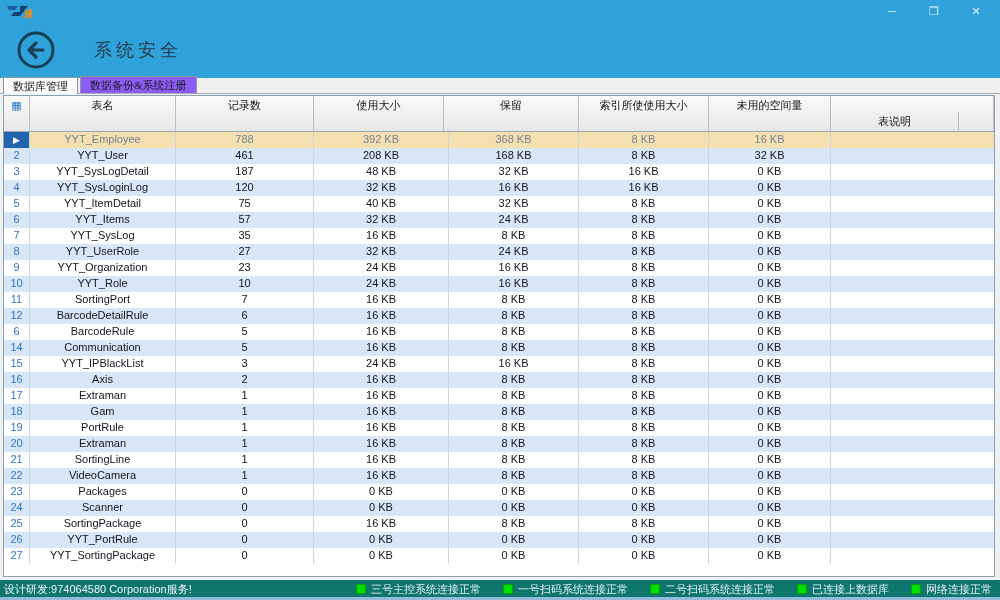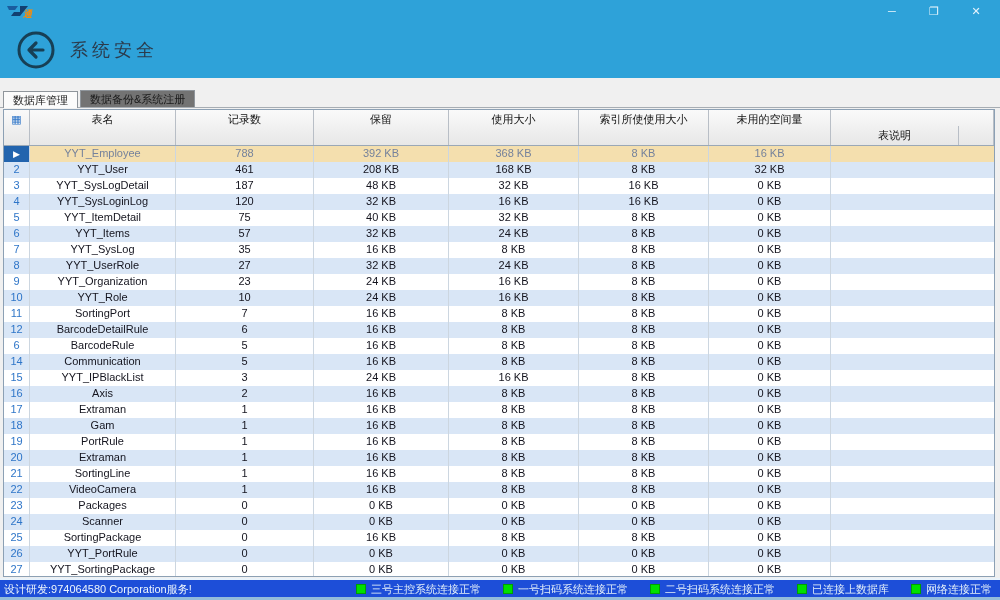--- a/index.html
+++ b/index.html
@@ -8,29 +8,29 @@
   .window { width:1000px; height:600px; display:flex; flex-direction:column; background:#f0f0f0; }
 
   
   .titlebar { height:22px; background:#2ea2d9; display:flex; align-items:center; padding:0 6px; flex:0 0 auto; }
   .logo { display:flex; align-items:center; margin-right:6px; }
   .win-title { color:#ffffff; font-size:12px; font-weight:bold; letter-spacing:1px; }
   .win-controls { margin-left:auto; display:flex; gap:26px; padding-right:10px; }
   .win-controls span { color:#e7f4fc; font-size:11px; width:16px; text-align:center; cursor:pointer; line-height:20px; }
 
   
-  .banner { height:56px; background:#2ea2d9; display:flex; align-items:center; padding-left:16px; flex:0 0 auto; }
+  .banner { height:56px; background:#2ea2d9; display:flex; align-items:center; padding-left:16px; flex:0 0 auto;gap:24px; }
   .back-btn { width:40px; height:40px; background:transparent; border:none; cursor:pointer; padding:0; }
   .page-title { margin-left:14px; font-family:"DejaVu Serif","Liberation Serif",serif; font-size:18px; color:#2b3b4c; letter-spacing:4px; }
 
   
-  .tabbar { height:30px; background:#f0f0f0; display:flex; align-items:flex-end; padding-left:3px; border-bottom:1px solid #a7adb3; flex:0 0 auto; }
+  .tabbar { height:16px; background:#f0f0f0; display:flex; align-items:flex-end; padding-left:3px; border-bottom:1px solid #a7adb3; flex:0 0 auto; }
   .tab { font-size:11px; padding:2px 9px 2px 9px; border:1px solid #8f959b; border-bottom:none; margin-right:2px; cursor:pointer; color:#1a1a1a; height:17px; line-height:13px; }
   .tab.active { background:#fbfbfb; position:relative; top:1px; }
-  .tab.inactive { background:#737373; }
+  .tab.inactive { background:#8b5cf6;font-family:Liberation Serif, serif; }
 
   
   .content { flex:1 1 auto; padding:1px 3px 1px 3px; background:#f0f0f0; overflow:hidden; }
   .dtable { width:992px; height:100%; background:#ffffff; border:1px solid #8ca0b4; display:flex; flex-direction:column; overflow:hidden; }
   .thead { display:flex; flex:0 0 20px; background:linear-gradient(#fafafa,#e7e7e7); border-bottom:1px solid #9aa8b6; }
   .thead .cell { line-height:19px; font-size:11px; color:#111; border-right:1px solid #b8bec6; }
   .tbody { flex:1 1 auto; }
   .trow { display:flex; height:16px; cursor:default; }
   .trow.alt { background:#d9e6f6; }
   .trow.selected { background:#f4dfae; }
@@ -38,21 +38,21 @@
   .trow.selected .rownum { background:#2264ae; color:#ffffff; }
   .cell { font-size:11px; line-height:15px; text-align:center; color:#14141e; border-right:1px solid #ccd6e0; overflow:hidden; white-space:nowrap; }
   .rownum { color:#2e75c8; }
   .c0{width:26px;flex:0 0 26px;} .c1{width:146px;flex:0 0 146px;} .c2{width:138px;flex:0 0 138px;}
   .c3{width:135px;flex:0 0 135px;} .c4{width:130px;flex:0 0 130px;} .c5{width:130px;flex:0 0 130px;}
   .c6{width:122px;flex:0 0 122px;} .c7{width:128px;flex:0 0 128px;margin-top:16px;} .c8{flex:1 1 auto;border-right:none;}
   .sel-arrow { font-size:9px; }
   .hdr-icon { color:#2e75c8; font-size:11px; }
 
   
-  .statusbar { flex:0 0 22px; background:#1d4ed8; border-top:2px solid #e9f3fb; box-shadow:inset 0 -3px 0 #93bcdb; display:flex; align-items:center; padding:0 8px 2px 4px; }
+  .statusbar { flex:0 0 22px; background:#0f766e; border-top:2px solid #e9f3fb; box-shadow:inset 0 -3px 0 #93bcdb; display:flex; align-items:center; padding:0 8px 2px 4px; }
   .status-left { color:#eef6fd; font-size:11px; }
   .indicators { margin-left:auto; display:flex; gap:22px; }
   .indicator { display:flex; align-items:center; gap:5px; }
   .led { width:10px; height:10px; background:#00e000; border:1px solid #00a000; display:inline-block; }
   .ind-label { color:#e3eff9; font-size:11px; }
 </style>
 </head>
 <body>
 
 <div class="window">
@@ -88,22 +88,22 @@
     <div class="tab active">数据库管理</div>
     <div class="tab inactive">数据备份&amp;系统注册</div>
   </div>
 
   <div class="content">
     <div class="dtable">
       <div class="thead">
           <div class="cell c0"><span class="hdr-icon">▦</span></div>
           <div class="cell c1">表名</div>
           <div class="cell c2">记录数</div>
+          <div class="cell c4">使用大小</div>
           <div class="cell c3">保留</div>
-          <div class="cell c4">使用大小</div>
           <div class="cell c5">索引所使使用大小</div>
           <div class="cell c6">未用的空间量</div>
           <div class="cell c7">表说明</div>
           <div class="cell c8"></div>
         </div>
       <div class="tbody">
           <div class="trow selected">
             <div class="cell c0 rownum"><span class="sel-arrow">▶</span></div>
             <div class="cell c1">YYT_Employee</div>
             <div class="cell c2">788</div>

